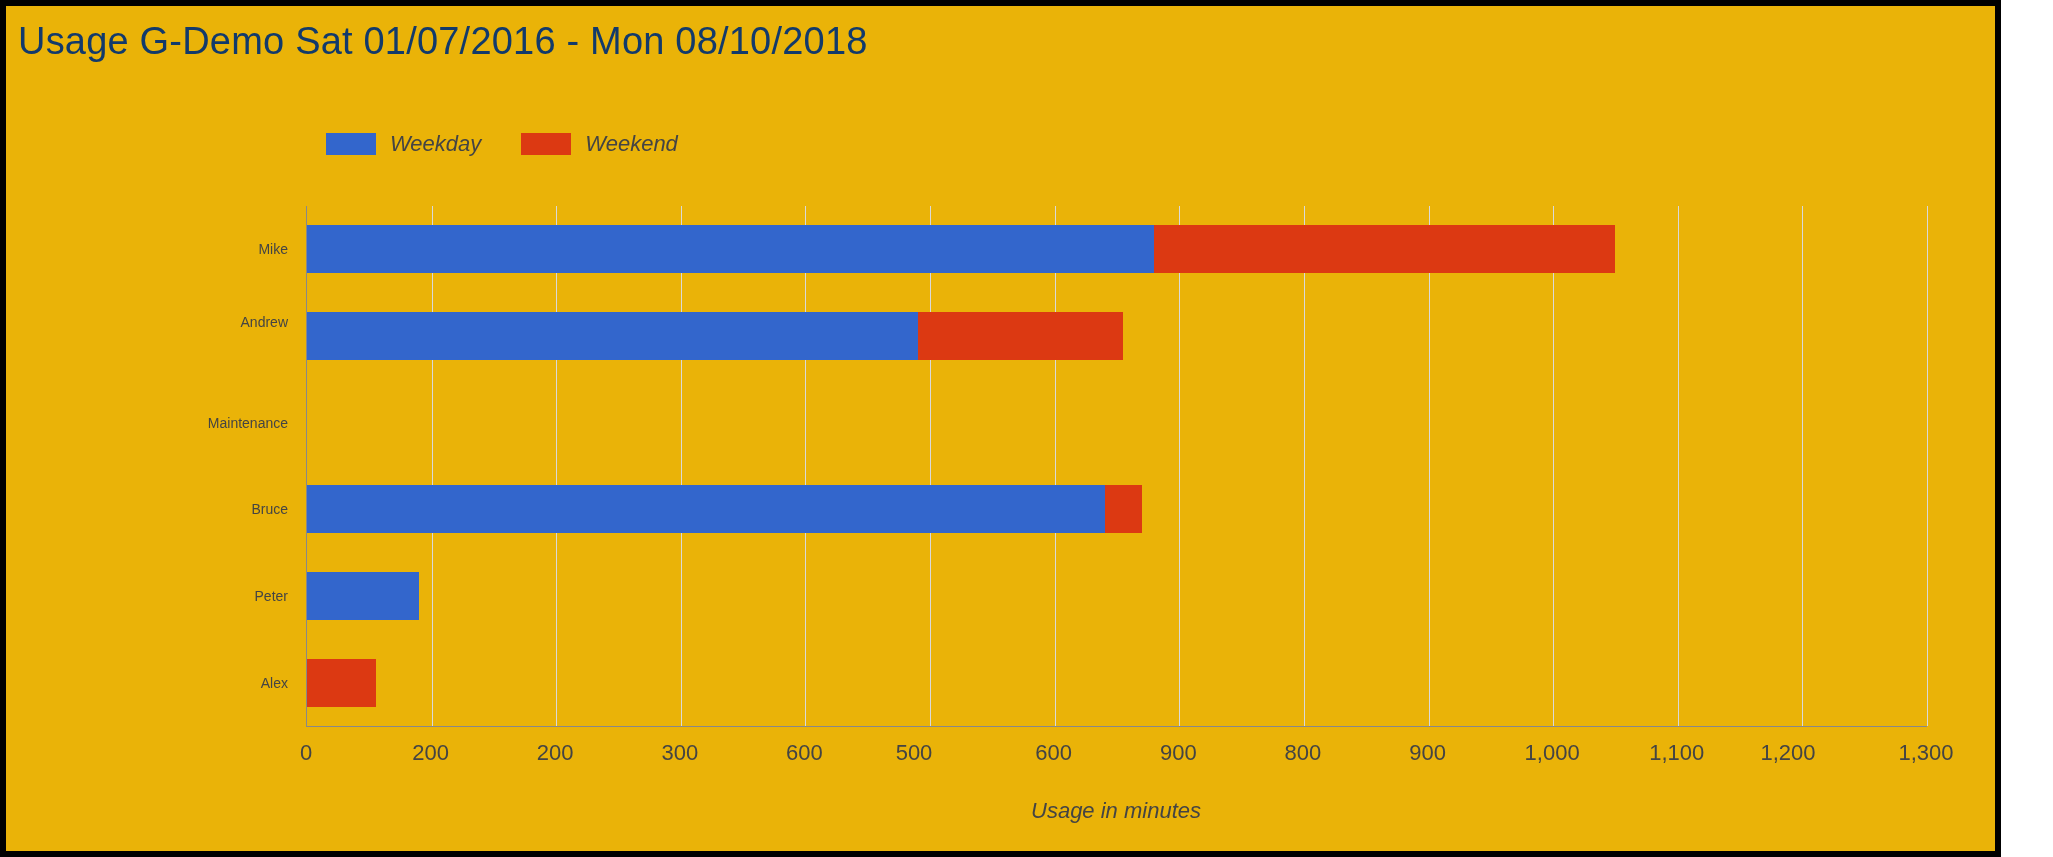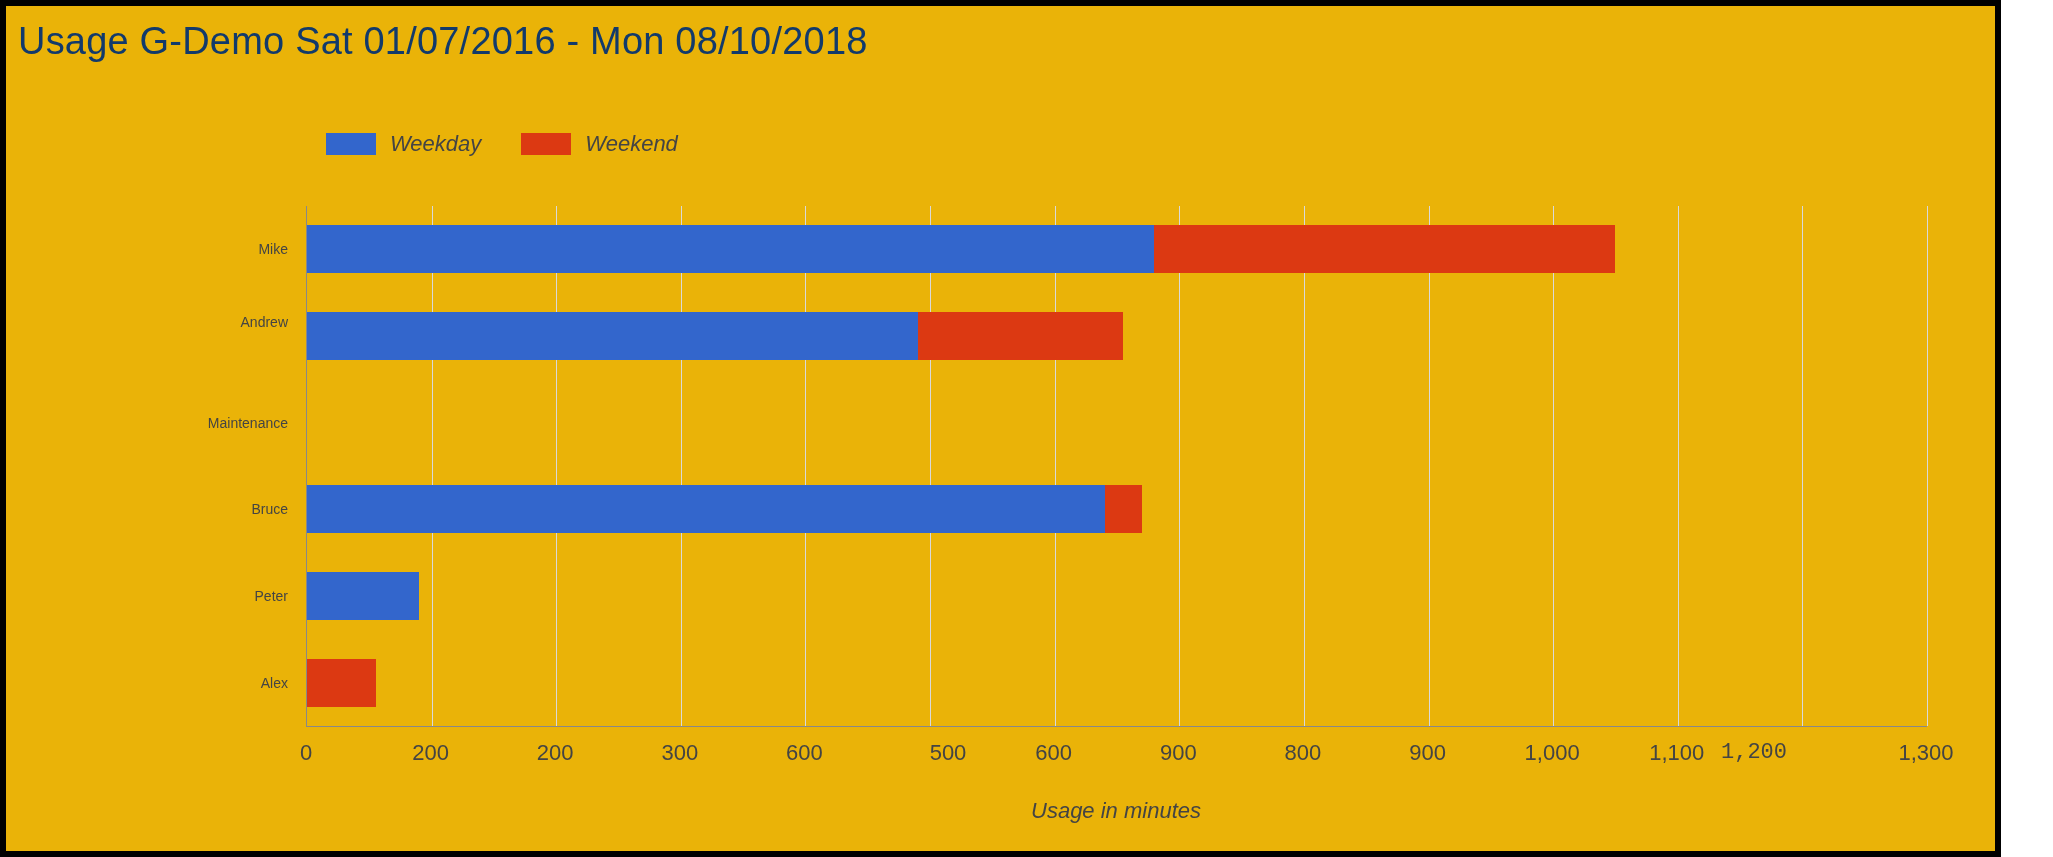--- a/index.html
+++ b/index.html
@@ -143,28 +143,28 @@
         <div class="bar-seg seg-weekday" style="top: 366px; left: 0px; width: 112.154px;"></div>
         <div class="bar-seg seg-weekend" style="top: 452.667px; left: 0px; width: 68.5385px;"></div>
       </div>
 
     <div class="x-axis-title">Usage in minutes</div>
   <div class="x-tick-label" style="left: 0px;">0</div>
       <div class="x-tick-label" style="left: 124.615px;">200</div>
       <div class="x-tick-label" style="left: 249.231px;">200</div>
       <div class="x-tick-label" style="left: 373.846px;">300</div>
       <div class="x-tick-label" style="left: 498.462px;">600</div>
-      <div class="x-tick-label" style="left: 642px; text-align: center;">500</div>
+      <div class="x-tick-label" style="left: 608px; text-align: center;">500</div>
       <div class="x-tick-label" style="left: 747.692px;">600</div>
       <div class="x-tick-label" style="left: 872.308px;">900</div>
       <div class="x-tick-label" style="left: 996.923px;">800</div>
       <div class="x-tick-label" style="left: 1121.54px;">900</div>
       <div class="x-tick-label" style="left: 1246.15px;">1,000</div>
       <div class="x-tick-label" style="left: 1370.77px;">1,100</div>
-      <div class="x-tick-label" style="left: 1448px; font-family: Liberation Mono, monospace;">1,200</div>
+      <div class="x-tick-label" style="left: 1482px;">1,200</div>
       <div class="x-tick-label" style="left: 1620px;">1,300</div>
       <div class="y-tick-label" style="top: 43.3333px;">Mike</div>
       <div class="y-tick-label" style="top: 116px;">Andrew</div>
       <div class="y-tick-label" style="top: 216.667px;">Maintenance</div>
       <div class="y-tick-label" style="top: 303.333px;">Bruce</div>
       <div class="y-tick-label" style="top: 390px;">Peter</div>
       <div class="y-tick-label" style="top: 476.667px;">Alex</div>
     </div>
 </div>
 

